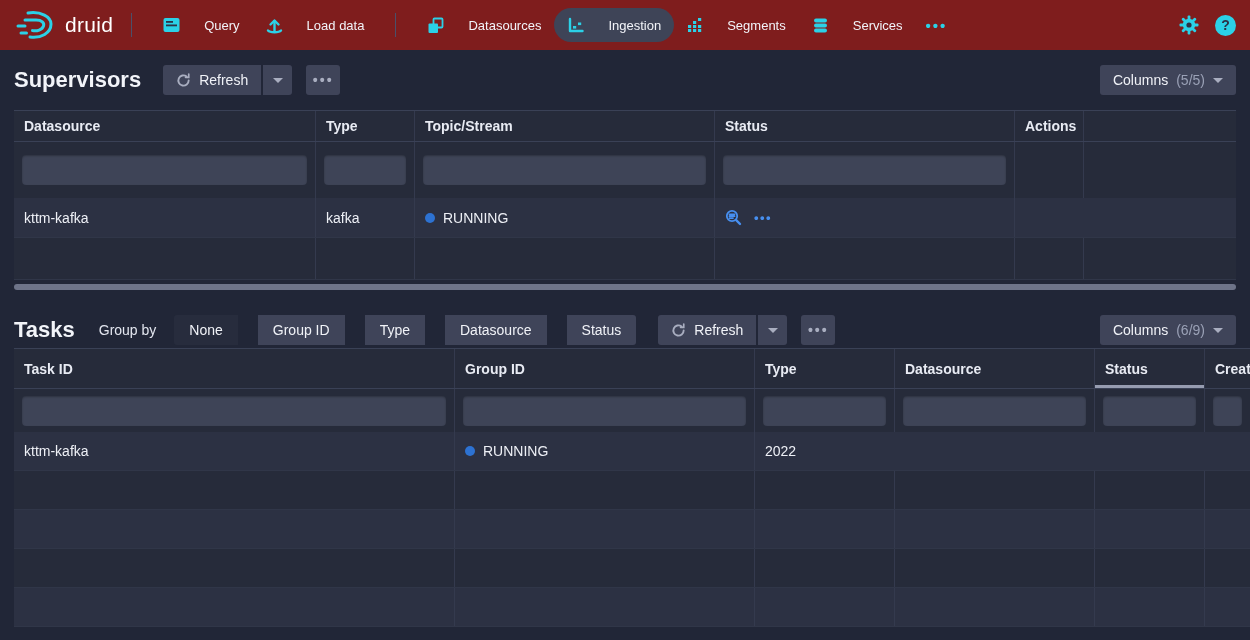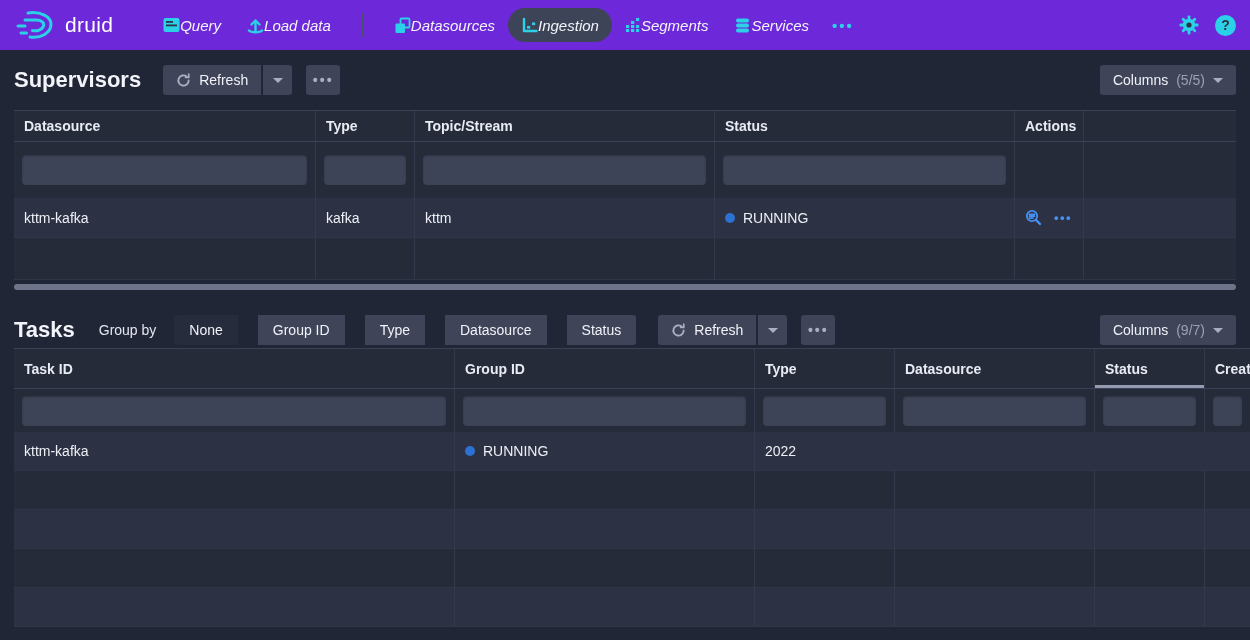--- a/index.html
+++ b/index.html
@@ -5,29 +5,29 @@
   * { margin:0; padding:0; box-sizing:border-box; }
   html,body { width:1250px; height:640px; overflow:hidden; }
   body {
     background:#212637;
     font-family:"Liberation Sans","DejaVu Sans",sans-serif;
     color:#eef0f6; font-size:14px;
   }
 
   
   .nav {
-    height:50px; background:#6d28d9; display:flex; align-items:center;
+    height:50px; background:#7f1d1d; display:flex; align-items:center;
     padding:8px 14px; position:relative;
   }
   .brand { display:flex; align-items:center; gap:9px; cursor:pointer; }
   .brand-name { font-size:21px; color:#ffffff; letter-spacing:.3px; }
   .nav-divider { width:1px; height:24px; background:#4a5069; margin:0 18px; }
   .nav-item {
-    display:flex; align-items:center; gap:0; padding:0 13px; height:34px;
-    border-radius:17px; color:#f2f4f9; font-size:15px; cursor:pointer; white-space:nowrap;font-style:italic;
+    display:flex; align-items:center; gap:24px; padding:0 13px; height:34px;
+    border-radius:17px; color:#f2f4f9; font-size:13px; cursor:pointer; white-space:nowrap;
   }
   .nav-item.active { background:#3e4457; }
   .nav-dots { color:#2bd1e7; font-size:15px; letter-spacing:2px; padding:0 10px; cursor:pointer; font-weight:bold; }
   .nav-right { margin-left:auto; display:flex; align-items:center; gap:16px; }
   .gear-btn { cursor:pointer; display:flex; }
   .help-btn {
     width:21px; height:21px; border-radius:50%; background:#2bd1e7; color:#2c3247;
     font-weight:bold; font-size:14px; display:flex; align-items:center; justify-content:center; cursor:pointer;
   }
 
@@ -246,21 +246,20 @@
       </div>
     <div class="cell filter-cell">
         <input class="filter-input" style="">
       </div>
     <div class="cell"></div>
     <div class="cell"></div>
   </div>
   <div class="grid sup-cols row sup-row stripe">
     <div class="cell">kttm-kafka</div>
     <div class="cell">kafka</div>
-    <div class="cell">kttm</div>
     <div class="cell">
       <span class="dot"></span>
       <span>RUNNING</span>
     </div>
     <div class="cell actions-cell">
       <span>
         <svg width="17" height="17" viewBox="0 0 17 17" fill="none" stroke="#478ff0" stroke-width="1.8" stroke-linecap="round">
             <circle cx="7" cy="7" r="5.2"></circle>
             <path d="M11.2 11.2 L15 15" stroke-width="2.4"></path>
             <path d="M4.5 5.3 H9.5 M4.5 7.2 H9.5 M4.5 9.1 H8"></path>
@@ -301,21 +300,21 @@
       </span>
       <span>Refresh</span>
     </div>
     <div class="btn caret-part">
       <span class="caret-down"></span>
     </div>
   </div>
   <div class="btn more-btn">•••</div>
   <div class="btn columns-btn">
     <span>Columns</span>
-    <span class="muted">(9/7)</span>
+    <span class="muted">(6/9)</span>
     <span class="caret-down"></span>
   </div>
 </div>
 
 <div class="table tasks-table">
   <div class="grid tasks-cols thead tasks-thead">
     <div class="cell th">Task ID</div>
     <div class="cell th">Group ID</div>
     <div class="cell th">Type</div>
     <div class="cell th">Datasource</div>

